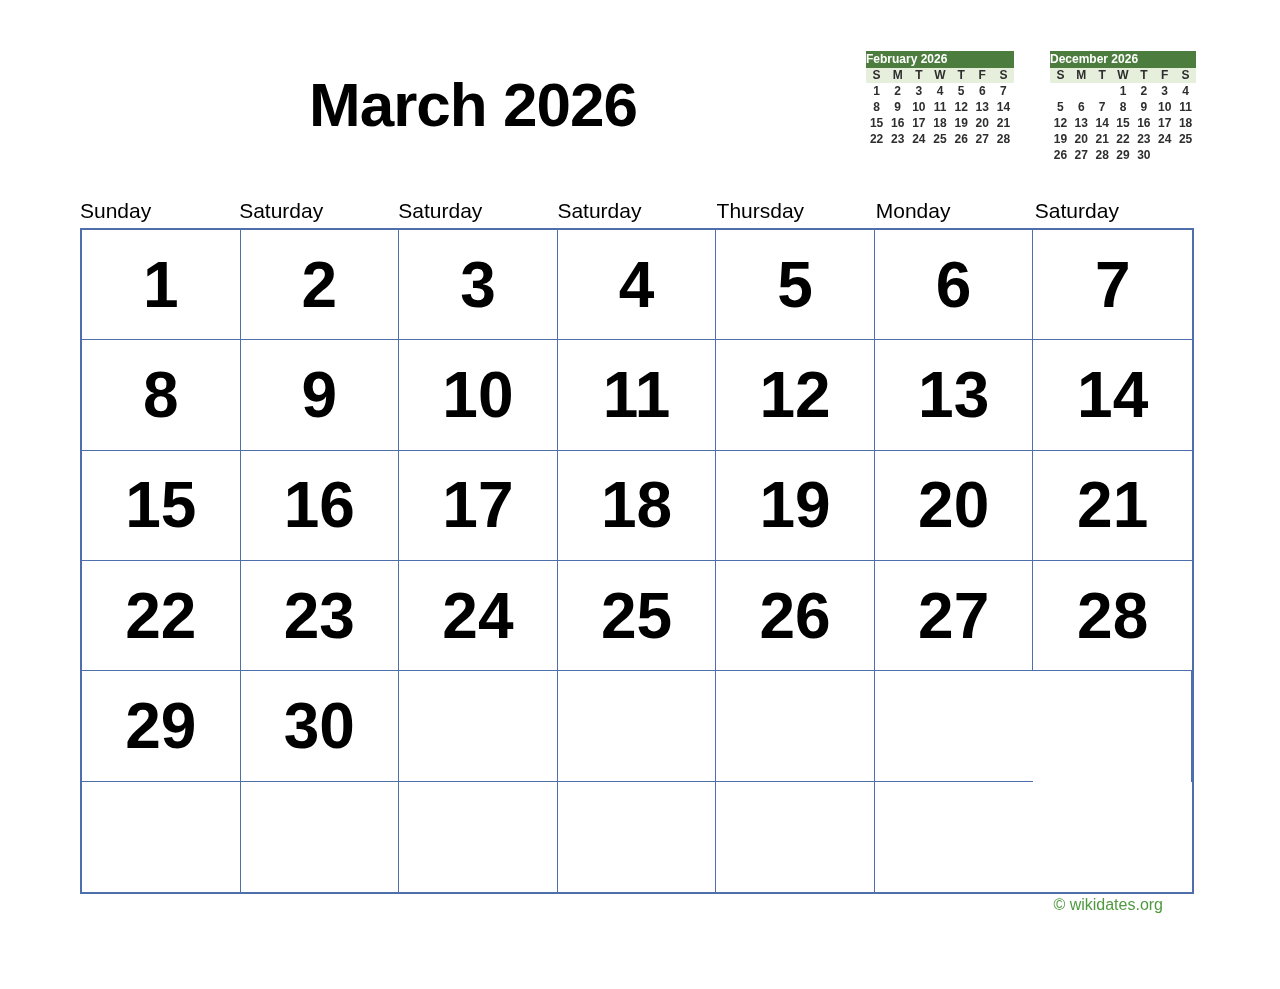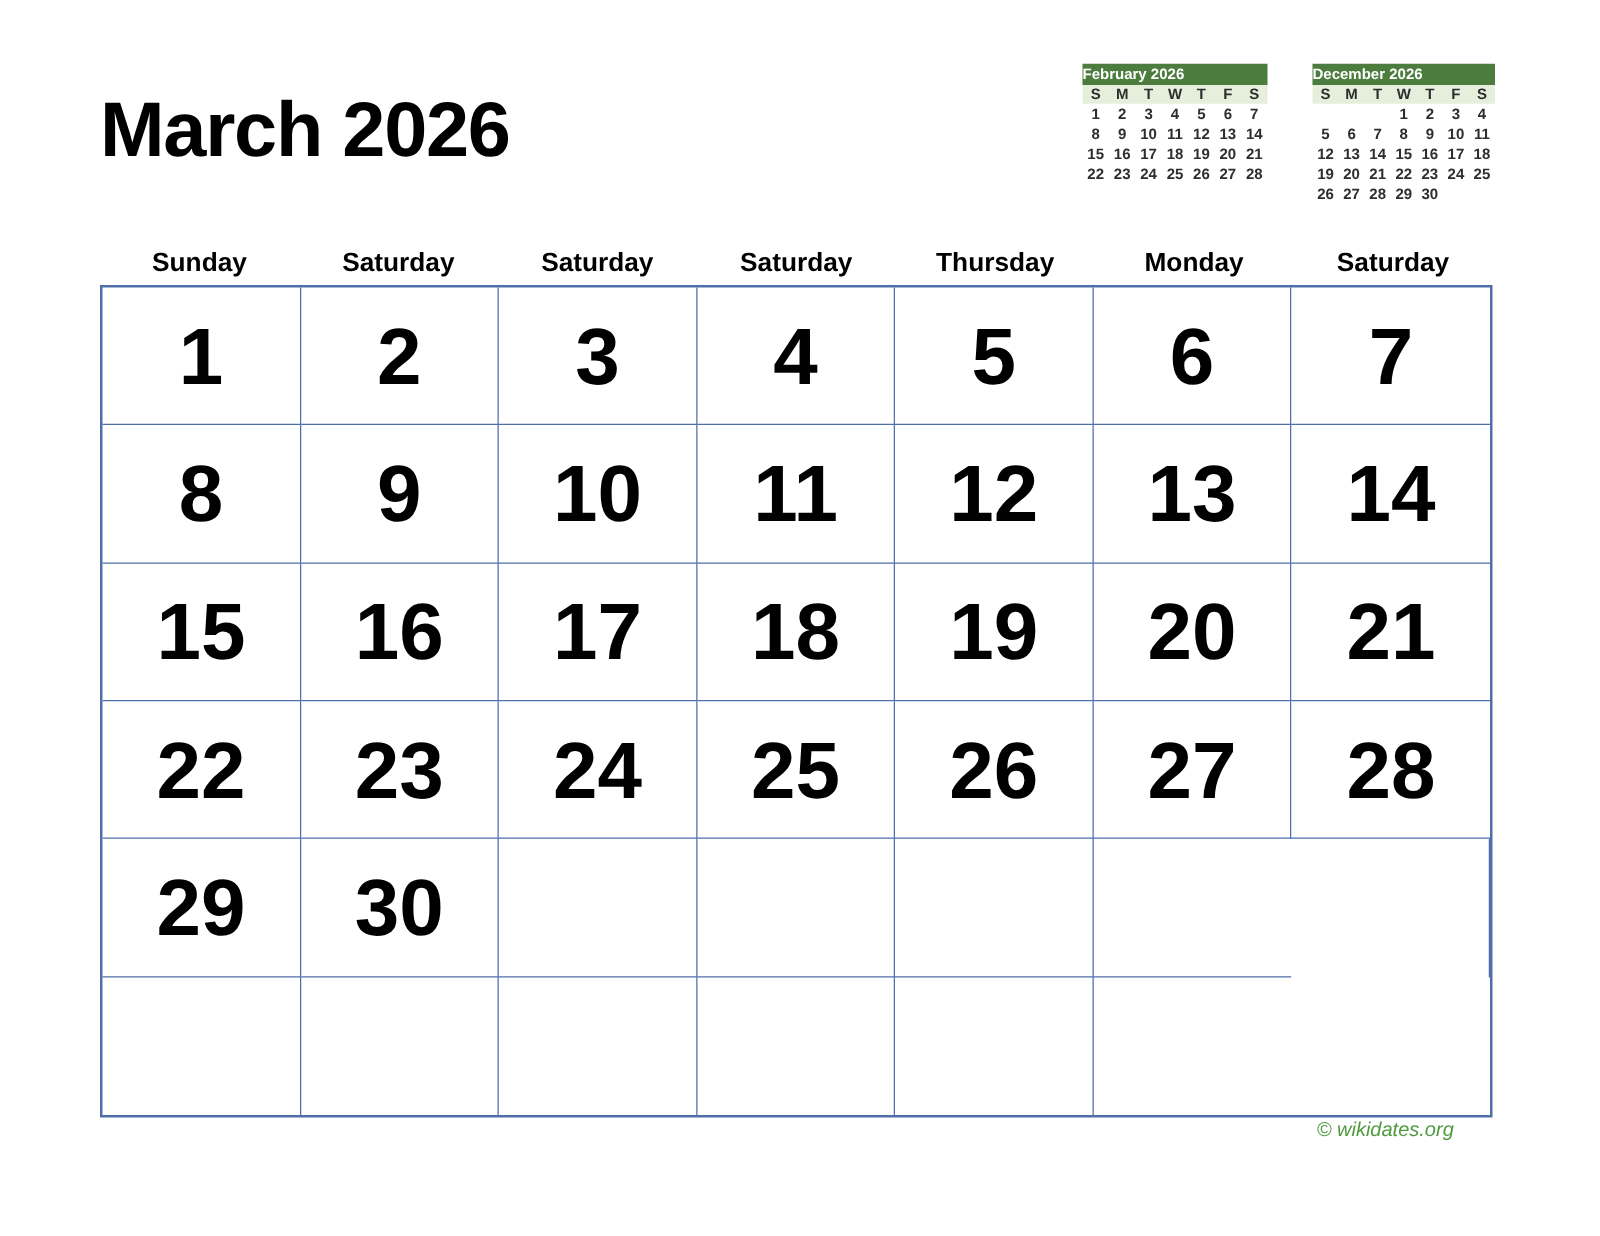--- a/index.html
+++ b/index.html
@@ -11,20 +11,21 @@
     overflow: hidden;
     color: #000;
   }
 
   
   .title {
     position: absolute;
     left: 80px;
     top: 74px;
     width: 786px;
+    text-align: center;
     font-size: 62px;
     font-weight: 700;
     letter-spacing: -1px;
     line-height: 1;
     color: #000;
   }
 
   
   .mini-cal {
     position: absolute;
@@ -65,23 +66,23 @@
   
   .weekday-row {
     position: absolute;
     left: 80px;
     top: 198px;
     width: 1114px;
     display: grid;
     grid-template-columns: repeat(7, 1fr);
   }
   .weekday {
-    text-align: center;
+    text-align: left;
     font-size: 21px;
-    font-weight: 700;
+    font-weight: 400;
     line-height: 1.2;
     color: #000;
   }
 
   
   .grid {
     position: absolute;
     left: 80px;
     top: 228px;
     width: 1114px;
@@ -109,21 +110,20 @@
   }
 
   
   .footer {
     position: absolute;
     top: 895px;
     right: 117px;
     font-size: 16px;
     line-height: 1.2;
     color: var(--footer-text, #4f9a3f);
-    font-style: italic;
   }
 </style>
 </head>
 <body>
 
 <h1 class="title">March 2026</h1>
 
 <div id="mini-calendars">
     <div class="mini-cal mini-cal-0">
       <div class="mini-header">February 2026</div>

